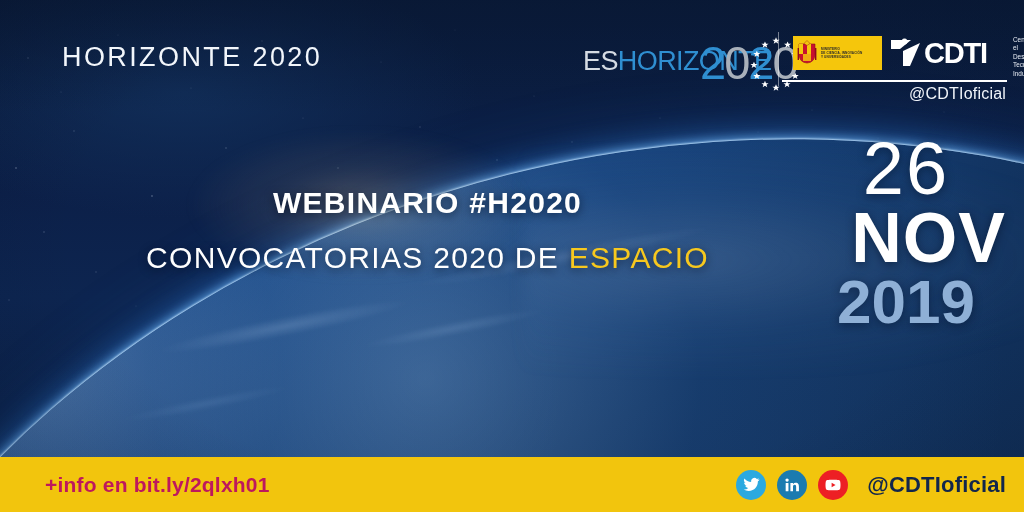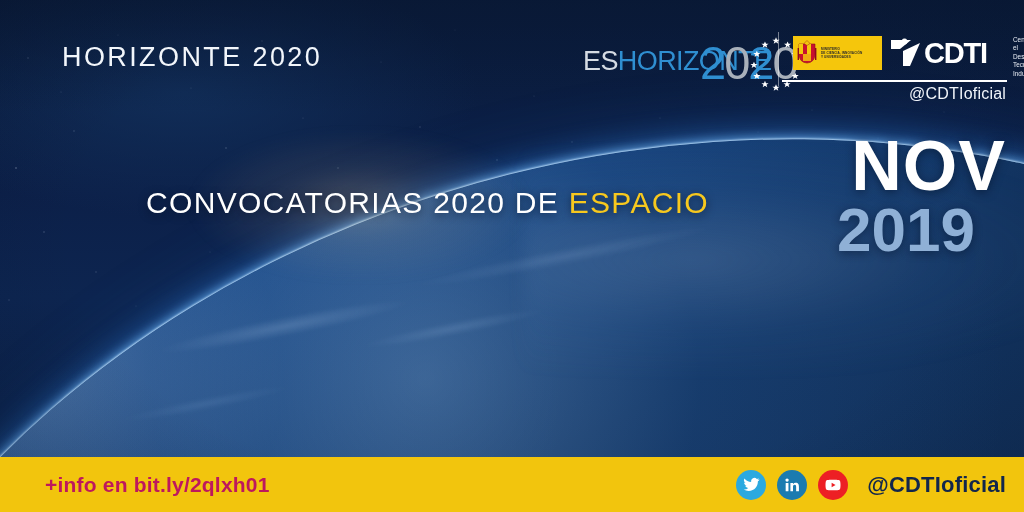--- a/index.html
+++ b/index.html
@@ -319,24 +319,26 @@
     <div class="cdti-tag">Centro para el
 Desarrollo
 Tecnológico
 Industrial</div>
   </div>
 
   <div class="cdti-rule"></div>
   <div class="cdti-handle">@CDTIoficial</div>
 
   <div class="headline">
+    <div class="l1">WEBINARIO #H2020</div>
     <div class="l2"><span>CONVOCATORIAS 2020 DE </span><span class="hl">ESPACIO</span></div>
   </div>
 
   <div class="datebox">
+    <div class="day">26</div>
     <div class="mon">NOV</div>
     <div class="yr">2019</div>
   </div>
 
   <div class="footer">
     <div class="footer-info">+info en bit.ly/2qlxh01</div>
 
     <div class="footer-social">
       <div class="sicon tw">
         <svg width="17" height="17" viewBox="0 0 24 24" fill="#ffffff">

